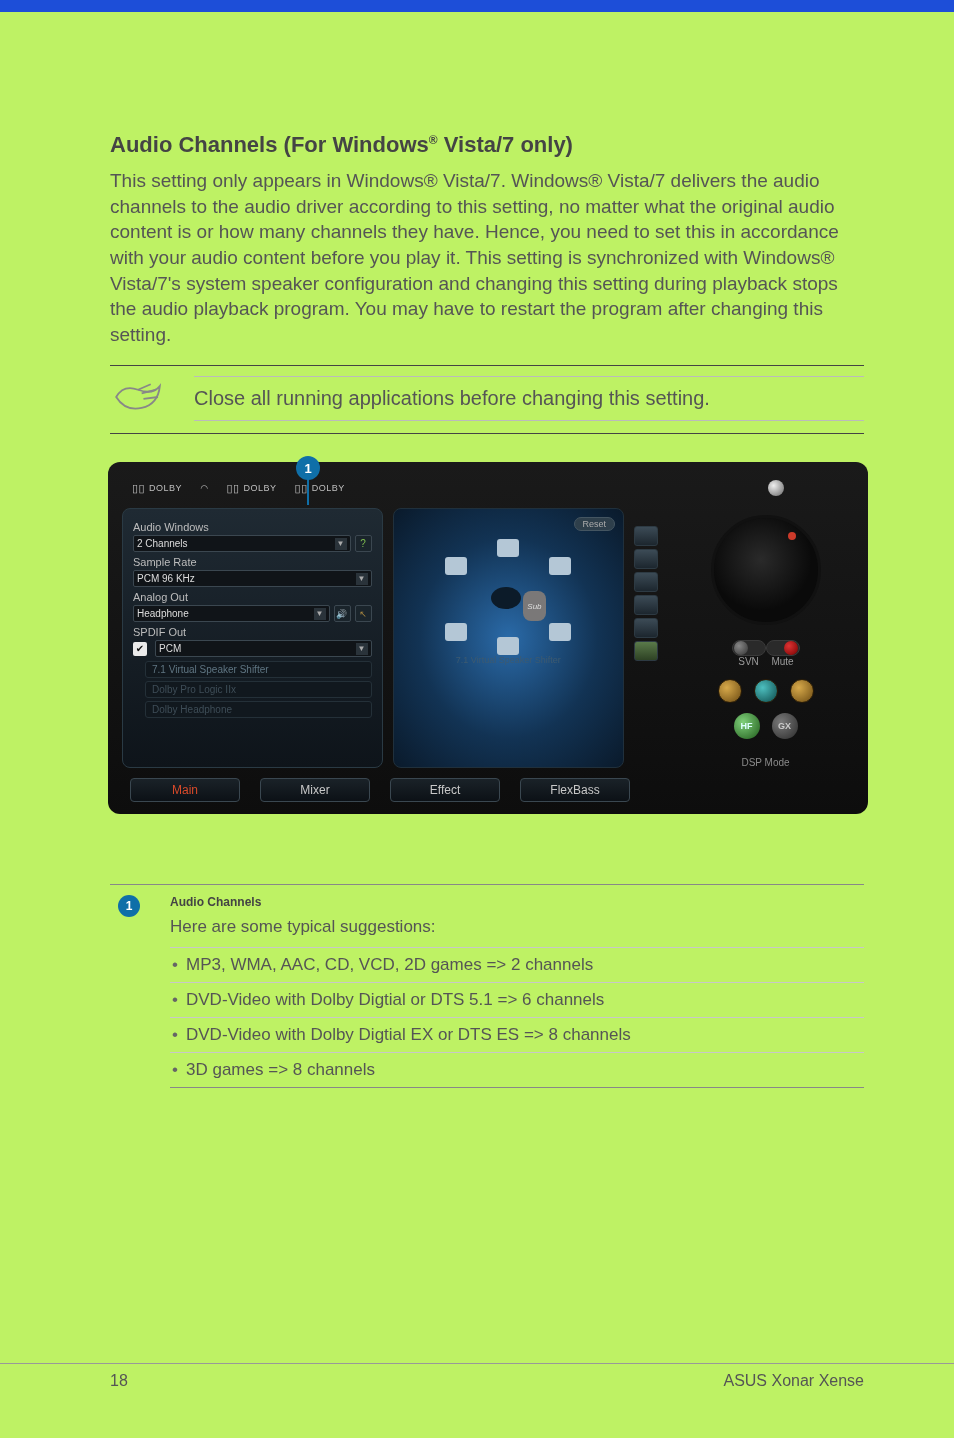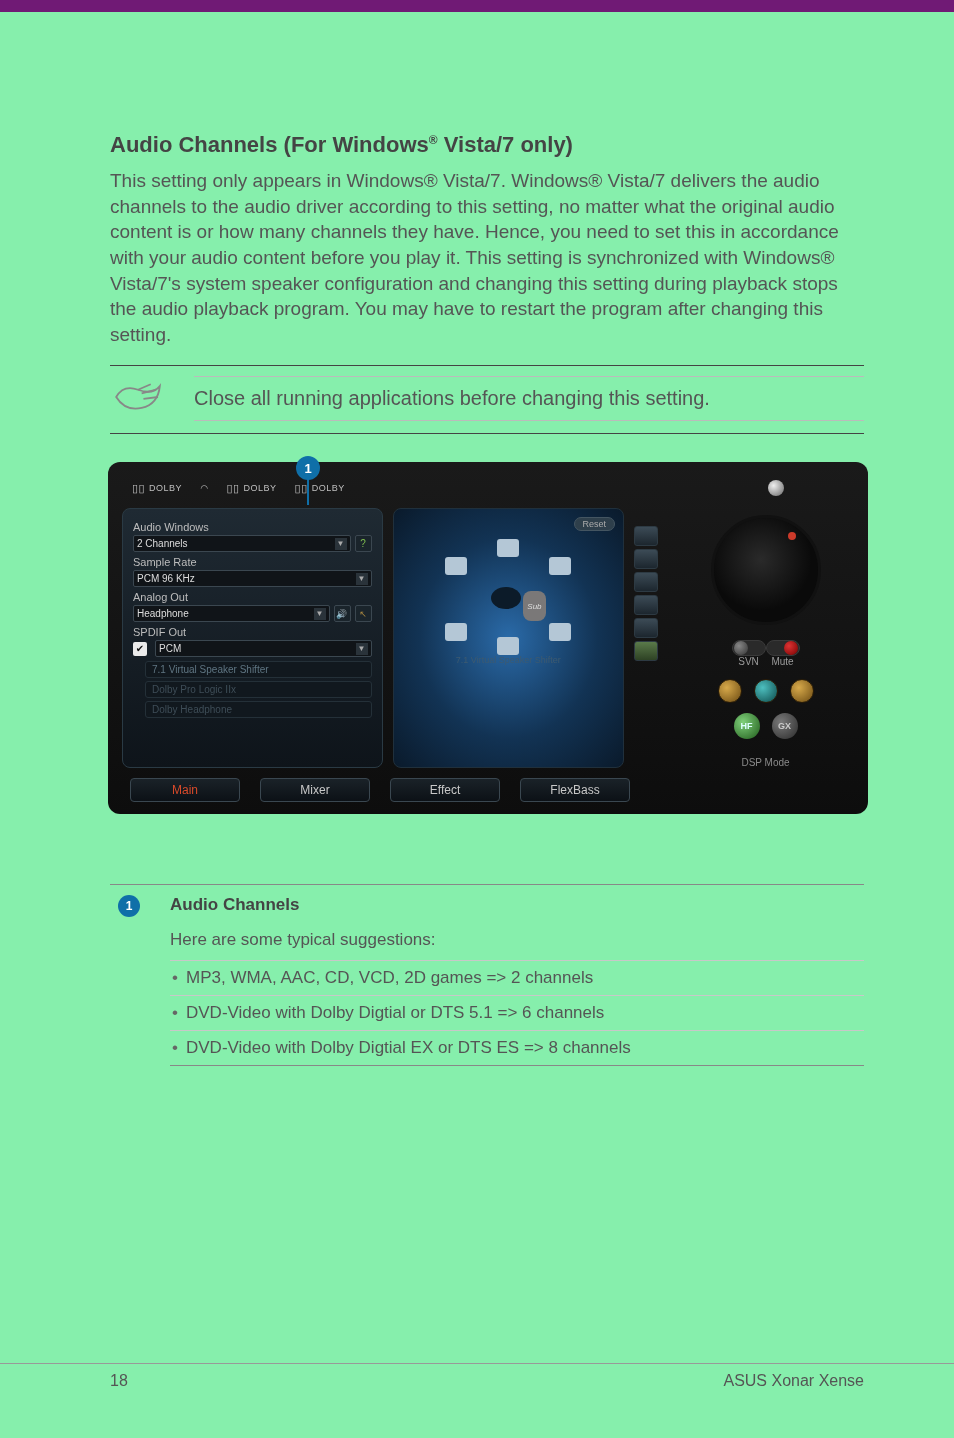--- a/index.html
+++ b/index.html
@@ -1,19 +1,19 @@
 <!DOCTYPE html>
 <html><head>
 <meta charset="utf-8">
 <style>
   * { box-sizing: border-box; margin: 0; padding: 0; }
   html, body { width: 954px; height: 1438px; background: #fff; font-family: Arial, Helvetica, sans-serif; color: #333; }
   .page {
-    width: 954px; height: 1438px; position: relative; background: #86efac;
-    border-top: 12px solid #701a75;
+    width: 954px; height: 1438px; position: relative; background: #bef264;
+    border-top: 12px solid #1d4ed8;
     padding: 120px 90px 0 110px;
   }
   .heading {
     font-size: 22px; font-weight: bold; color: #444; margin-bottom: 10px;
   }
   .heading sup { font-size: 12px; vertical-align: super; }
   .body-text {
     font-size: 19px; line-height: 1.35; color: #555; margin-bottom: 18px;
   }
   .note-row {
@@ -111,21 +111,21 @@
     color:#c8c8c8; font-size:12px; display:flex; align-items:center; justify-content:center;
   }
   .tab.active { color:#d84a2a; }
   .desc-block { margin-top: 70px; border-top:1px solid #888; }
   .desc-row { display:flex; gap:30px; padding: 10px 0 6px 0;}
   .desc-badge {
     width:22px; height:22px; border-radius:50%; background:#0f6fa8; color:#fff; font-size:12px;
     display:flex; align-items:center; justify-content:center; flex-shrink:0; font-weight:bold; margin-left:8px;
   }
   .desc-content { flex:1; }
-  .desc-title { font-weight:bold; font-size:17px; color:#444; margin-bottom:15px;}
+  .desc-title { font-weight:bold; font-size:12px; color:#444; margin-bottom:8px;}
   .desc-sub { font-size:17px; color:#555; margin-bottom:10px;}
   .desc-list { list-style:none; }
   .desc-list li { font-size:17px; color:#555; padding:7px 0 7px 16px; position:relative; border-top:1px solid #c8c8c8;}
   .desc-list li::before { content:"•"; position:absolute; left:2px; color:#666;}
   .desc-list li:last-child { border-bottom:1px solid #888; }
   .footer {
     position:absolute; bottom:48px; left:0; right:0; padding:0 90px 0 110px;
     border-top:1px solid #999; display:flex; justify-content:space-between; font-size:16px; color:#555;
     padding-top:8px;
   }
@@ -285,20 +285,21 @@
   <div class="desc-block">
     <div class="desc-row">
       <div class="desc-badge">1</div>
       <div class="desc-content">
         <div class="desc-title">Audio Channels</div>
         <div class="desc-sub">Here are some typical suggestions:</div>
         <ul class="desc-list">
           <li>MP3, WMA, AAC, CD, VCD, 2D games =&gt; 2 channels</li>
           <li>DVD-Video with Dolby Digtial or DTS 5.1 =&gt; 6 channels</li>
           <li>DVD-Video with Dolby Digtial EX or DTS ES =&gt; 8 channels</li>
+          <li>3D games =&gt; 8 channels</li>
         </ul>
       </div>
     </div>
   </div>
 
   <div class="footer">
     <span>18</span>
     <span>ASUS Xonar Xense</span>
   </div>
 </div>

